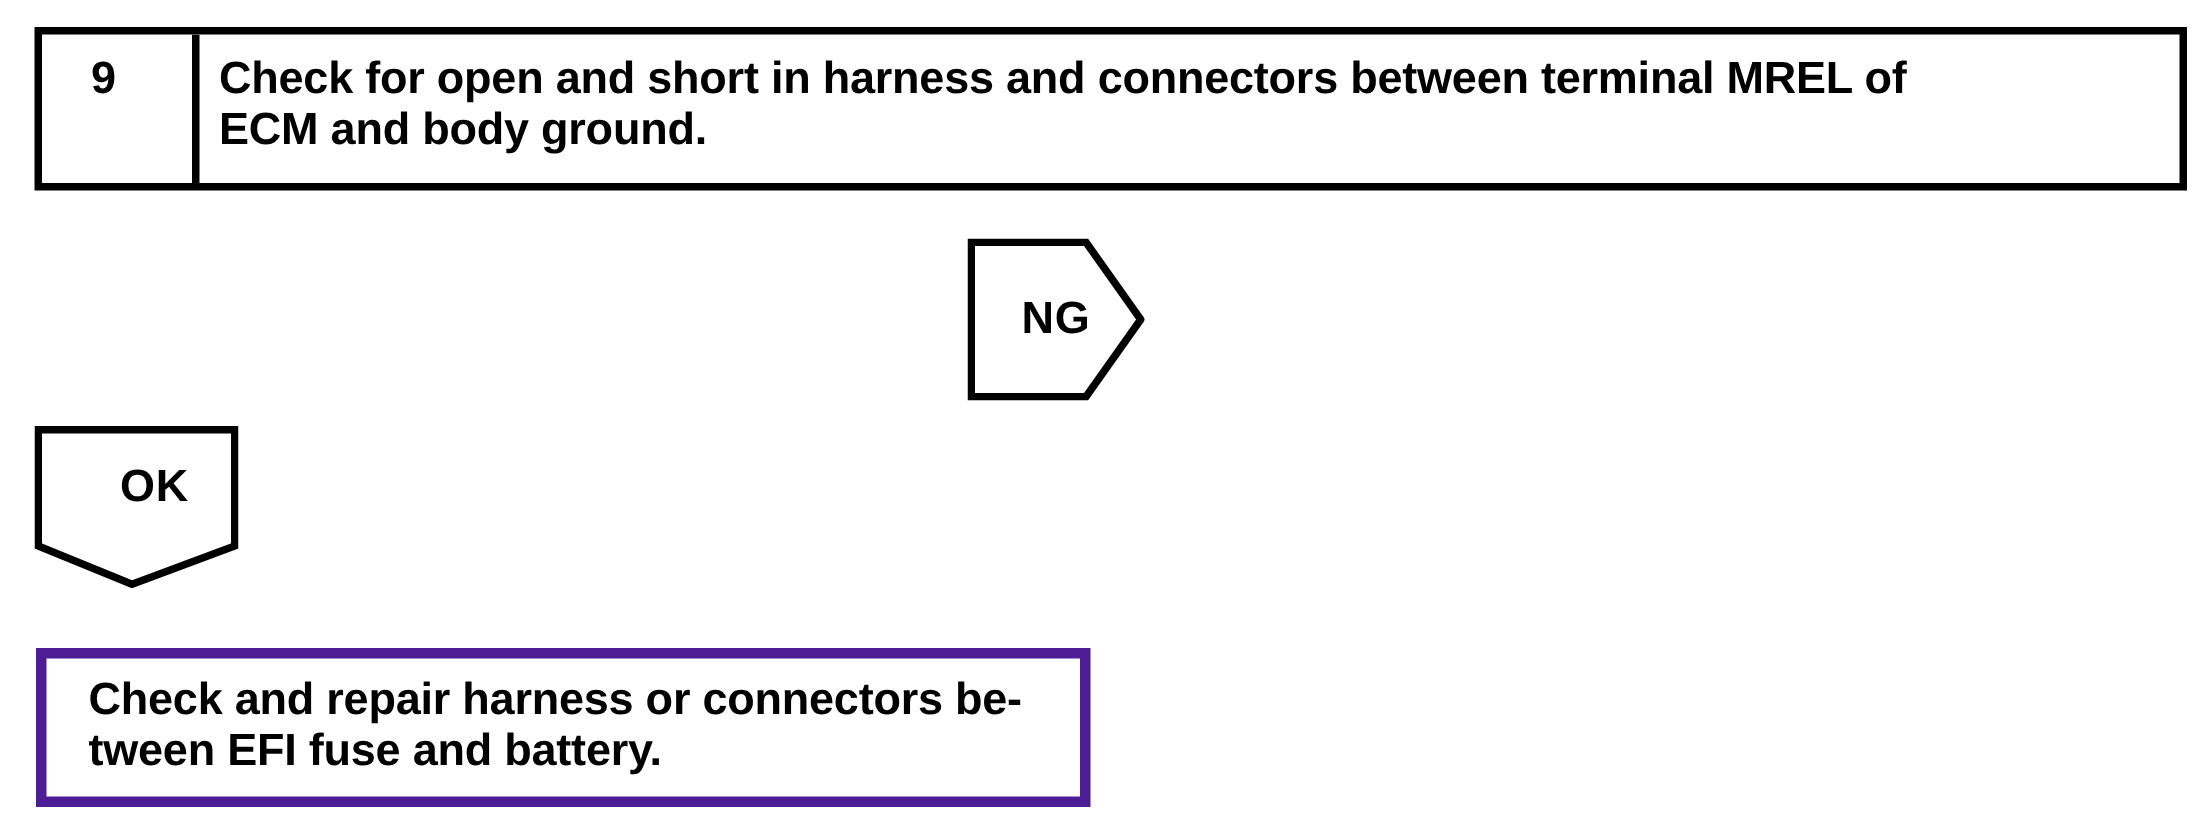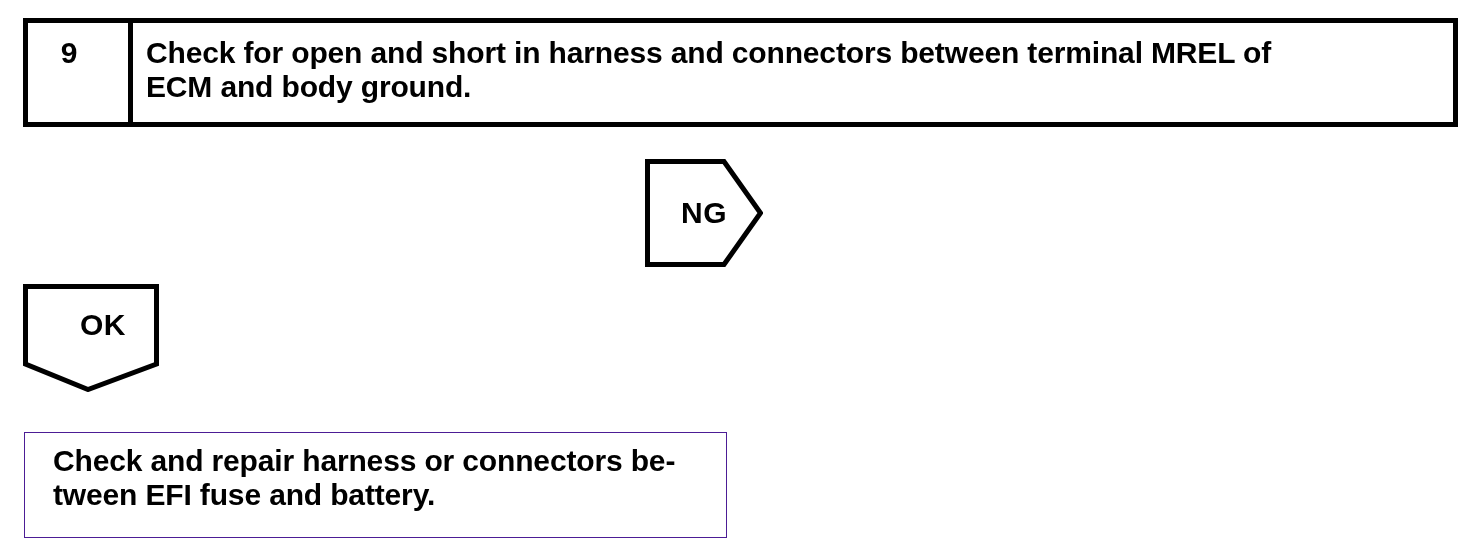--- a/index.html
+++ b/index.html
@@ -118,21 +118,21 @@
     font-size: 30px;
     line-height: 30px;
     letter-spacing: 0.5px;
   }
   .ok-box {
     position: absolute;
     left: 24px;
     top: 432px;
     width: 703px;
     height: 106px;
-    border: 1px solid #4c1d95;
+    border: 7px solid #4c1d95;
     box-sizing: border-box;
     padding: 11px 4px 0 28px;
     font-size: 30px;
     line-height: 34px;
     letter-spacing: -0.15px;
     white-space: pre;
     overflow: hidden;
   }
 </style>
 </head>

